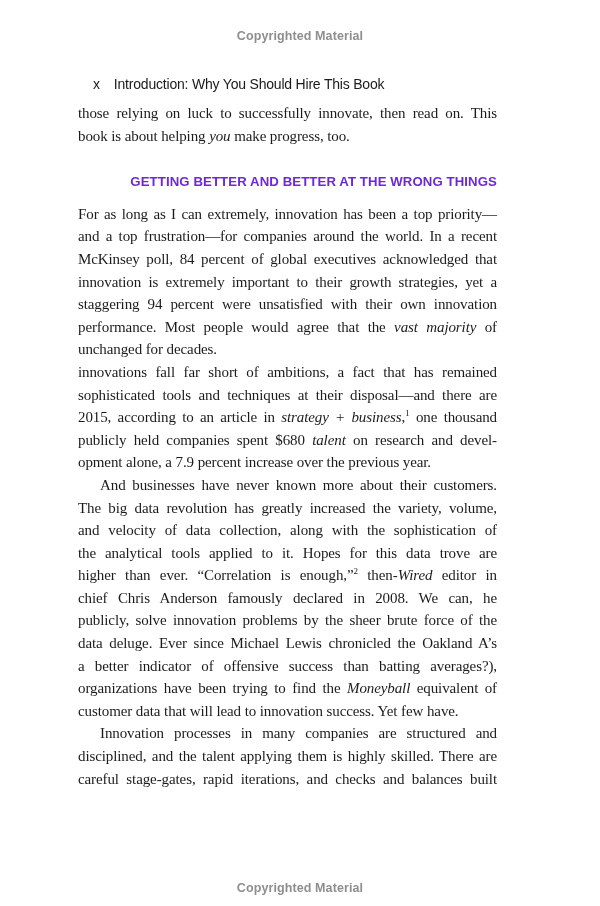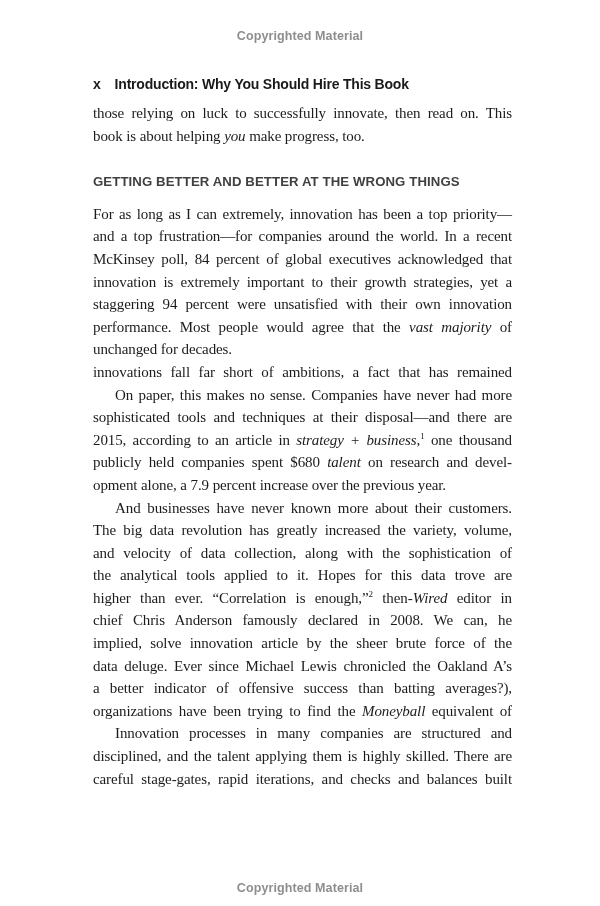--- a/index.html
+++ b/index.html
@@ -22,53 +22,54 @@
     color: #8e8e8e;
     letter-spacing: 0.1px;
   }
   .copyright.top { top: 17px; }
   .copyright.bottom { top: 869px; }
   .running-header {
     position: absolute;
     left: 93px;
     top: 64px;
     font-family: "Liberation Sans", sans-serif;
-    font-weight: 700;
+    font-weight: 400;
     font-size: 14px;
     color: #1a1a1a;
     letter-spacing: -0.2px;
     white-space: nowrap;
   }
   .running-header .pagenum { margin-right: 14px; }
   .body-block {
     position: absolute;
-    left: 93px;
+    left: 78px;
     top: 90px;
     width: 419px;
     color: #1b1b1b;
     font-size: 15px;
     line-height: 22.6px;
     letter-spacing: -0.1px;
   }
   .para { margin: 0; }
   .line {
     text-align: justify;
     text-align-last: justify;
   }
   .line.lastline { text-align-last: left; }
   .line.indent { text-indent: 22px; }
   .section-heading {
     font-family: "Liberation Sans", sans-serif;
     font-weight: 700;
     font-size: 13.2px;
     letter-spacing: 0.1px;
-    color: #404040;
+    color: #6d28d9;
     margin-top: 24px;
     margin-bottom: 9px;
     white-space: nowrap;
+    text-align: right;
   }
   em { font-style: italic; }
   sup {
     font-size: 9px;
     line-height: 0;
     vertical-align: super;
   }
 </style>
 </head>
 <body>
@@ -91,37 +92,37 @@
         <div class="line"><span>For as long as I can extremely, innovation has been a top priority—</span></div>
         <div class="line"><span>and a top frustration—for companies around the world. In a recent</span></div>
         <div class="line"><span>McKinsey poll, 84 percent of global executives acknowledged that</span></div>
         <div class="line"><span>innovation is extremely important to their growth strategies, yet a</span></div>
         <div class="line"><span>staggering 94 percent were unsatisfied with their own innovation</span></div>
         <div class="line"><span>performance. Most people would agree that the </span><em>vast majority</em><span> of</span></div>
         <div class="line lastline"><span>unchanged for decades.</span></div>
         <div class="line"><span>innovations fall far short of ambitions, a fact that has remained</span></div>
       </div>
       <div class="para">
-        <div class="line indent"><span>On paper, this makes no sense. Companies have never had more</span></div>
         <div class="line"><span>sophisticated tools and techniques at their disposal—and there are</span></div>
         <div class="line"><span>2015, according to an article in </span><em>strategy + business</em><span>,</span><sup>1</sup><span> one thousand</span></div>
         <div class="line"><span>publicly held companies spent $680 </span><em>talent</em><span> on research and devel-</span></div>
         <div class="line lastline"><span>opment alone, a 7.9 percent increase over the previous year.</span></div>
       </div>
       <div class="para">
         <div class="line indent"><span>And businesses have never known more about their customers.</span></div>
         <div class="line"><span>The big data revolution has greatly increased the variety, volume,</span></div>
         <div class="line"><span>and velocity of data collection, along with the sophistication of</span></div>
         <div class="line"><span>the analytical tools applied to it. Hopes for this data trove are</span></div>
         <div class="line"><span>higher than ever. “Correlation is enough,”</span><sup>2</sup><span> then-</span><em>Wired</em><span> editor in</span></div>
         <div class="line"><span>chief Chris Anderson famously declared in 2008. We can, he</span></div>
-        <div class="line"><span>implied, solve innovation article by the sheer brute force of the</span></div>
+        <div class="line"><span>publicly, solve innovation problems by the sheer brute force of the</span></div>
         <div class="line"><span>data deluge. Ever since Michael Lewis chronicled the Oakland A’s</span></div>
         <div class="line"><span>a better indicator of offensive success than batting averages?),</span></div>
         <div class="line"><span>organizations have been trying to find the </span><em>Moneyball</em><span> equivalent of</span></div>
+        <div class="line lastline"><span>customer data that will lead to innovation success. Yet few have.</span></div>
       </div>
       <div class="para">
         <div class="line indent"><span>Innovation processes in many companies are structured and</span></div>
         <div class="line"><span>disciplined, and the talent applying them is highly skilled. There are</span></div>
         <div class="line"><span>careful stage-gates, rapid iterations, and checks and balances built</span></div>
       </div>
     </div>
 
   <div class="copyright bottom">Copyrighted Material</div>
 

